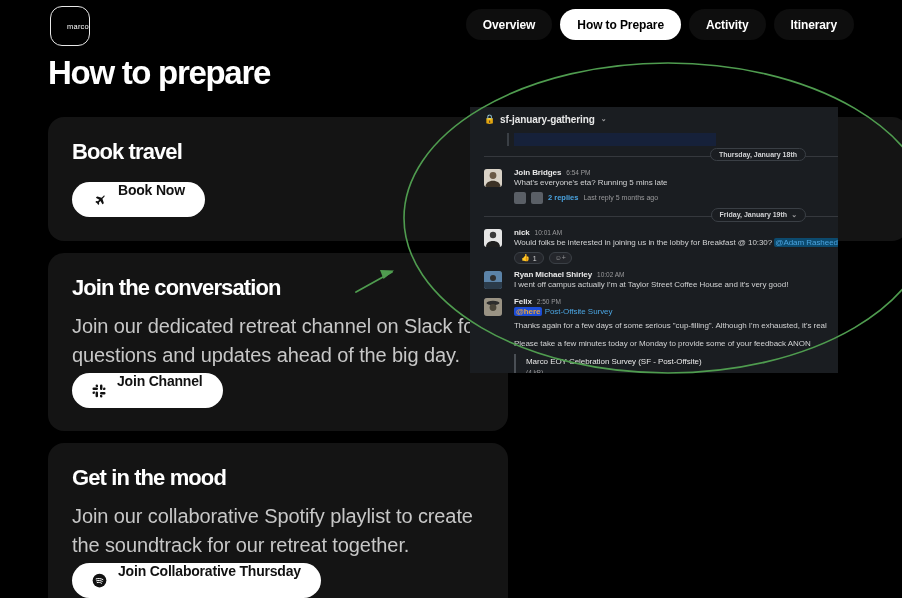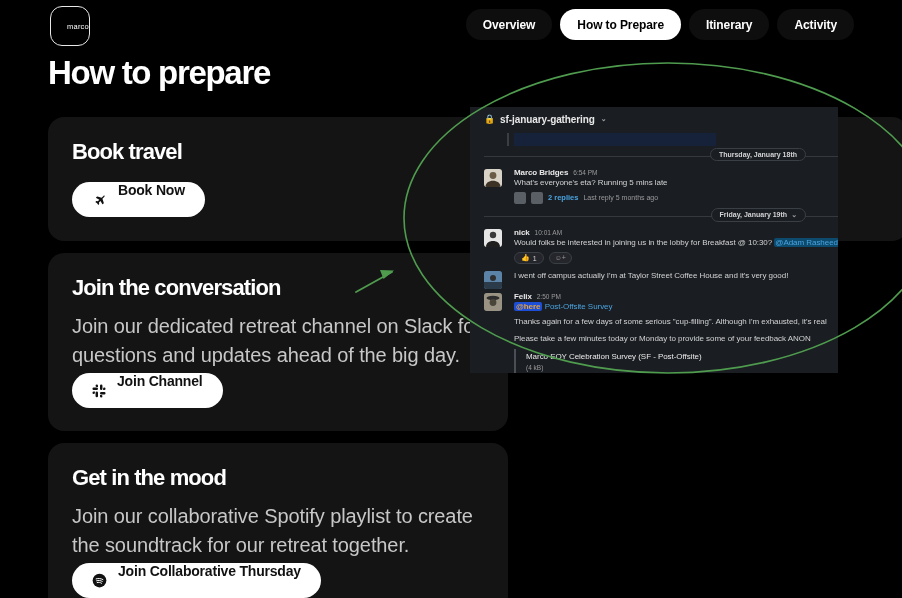--- a/index.html
+++ b/index.html
@@ -278,22 +278,22 @@
 </head>
 <body>
 
 <div class="topbar">
   <div class="logo">
     <span class="logo-text">marco</span>
   </div>
   <nav class="nav">
     <div class="nav-pill">Overview</div>
     <div class="nav-pill active">How to Prepare</div>
+    <div class="nav-pill">Activity</div>
     <div class="nav-pill">Itinerary</div>
-    <div class="nav-pill">Activity</div>
   </nav>
 </div>
 
 <h1 class="page-title">How to prepare</h1>
 
 <section class="card" id="card-book">
   <div class="card-title">Book travel</div>
   <button class="btn">
     <span class="btn-icon">
       <svg width="15" height="15" viewBox="0 0 24 24" fill="#111111">
@@ -356,21 +356,21 @@
 
     <div class="msg">
       <div class="avatar">
         <svg width="18" height="18" viewBox="0 0 18 18">
           <rect width="18" height="18" fill="#d9d2c6"></rect>
           <circle cx="9" cy="6.5" r="3.4" fill="#6b5a46"></circle>
           <path d="M1.5 18c0-4 3.4-6.2 7.5-6.2s7.5 2.2 7.5 6.2z" fill="#3c3226"></path>
         </svg>
       </div>
       <div class="msg-head">
-        <span class="msg-author">Marco Bridges</span>
+        <span class="msg-author">Join Bridges</span>
         <span class="msg-time">6:54 PM</span>
       </div>
       <div class="msg-text">What's everyone's eta? Running 5 mins late</div>
       <div class="thread-row">
         <span class="thread-av"></span>
         <span class="thread-av"></span>
         <span class="thread-link">2 replies</span>
         <span class="thread-meta">Last reply 5 months ago</span>
       </div>
     </div>
@@ -410,20 +410,24 @@
     </div>
 
     <div class="msg">
       <div class="avatar">
         <svg width="18" height="18" viewBox="0 0 18 18">
           <rect width="18" height="18" fill="#5b83a8"></rect>
           <rect y="11" width="18" height="7" fill="#2b3b4a"></rect>
           <circle cx="9" cy="7" r="3" fill="#2f2f2f"></circle>
         </svg>
       </div>
+      <div class="msg-head">
+        <span class="msg-author">Ryan Michael Shirley</span>
+        <span class="msg-time">10:02 AM</span>
+      </div>
       <div class="msg-text">I went off campus actually I'm at Taylor Street Coffee House and it's very good!</div>
     </div>
 
     <div class="msg">
       <div class="avatar">
         <svg width="18" height="18" viewBox="0 0 18 18">
           <rect width="18" height="18" fill="#9a9384"></rect>
           <ellipse cx="9" cy="5" rx="6.5" ry="2.2" fill="#2d2d2d"></ellipse>
           <circle cx="9" cy="9.5" r="3.4" fill="#4a4539"></circle>
         </svg>

